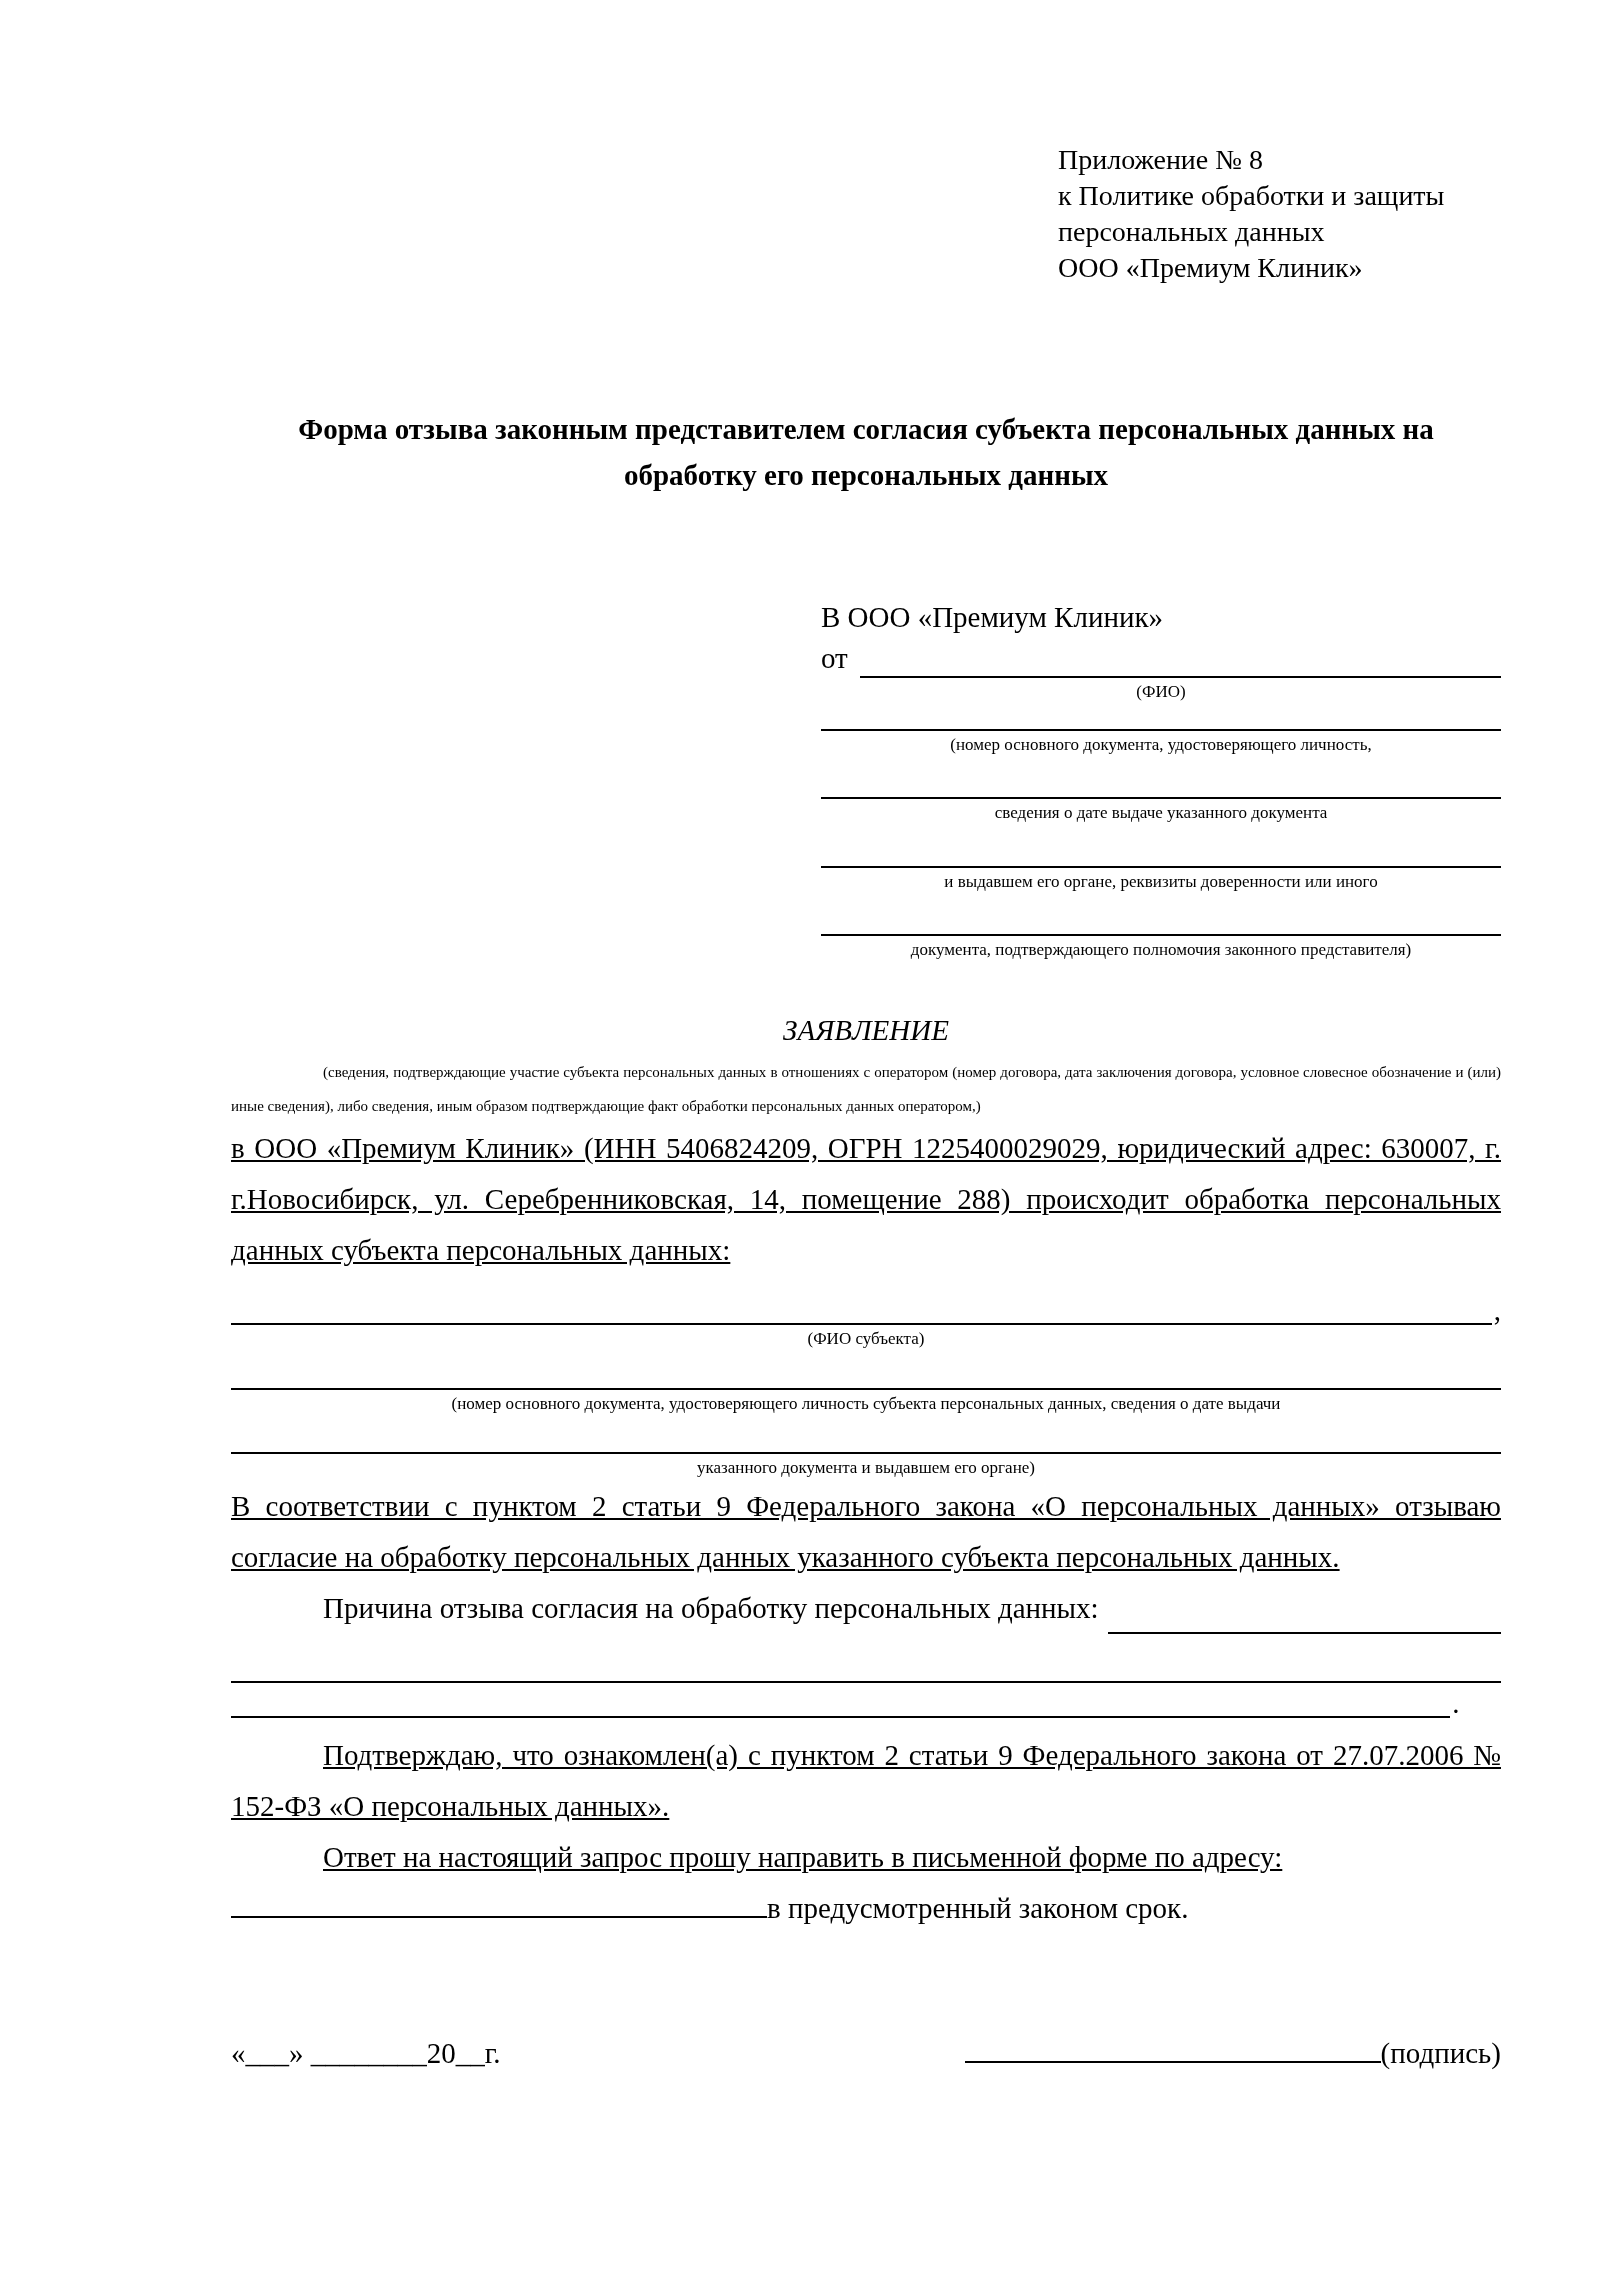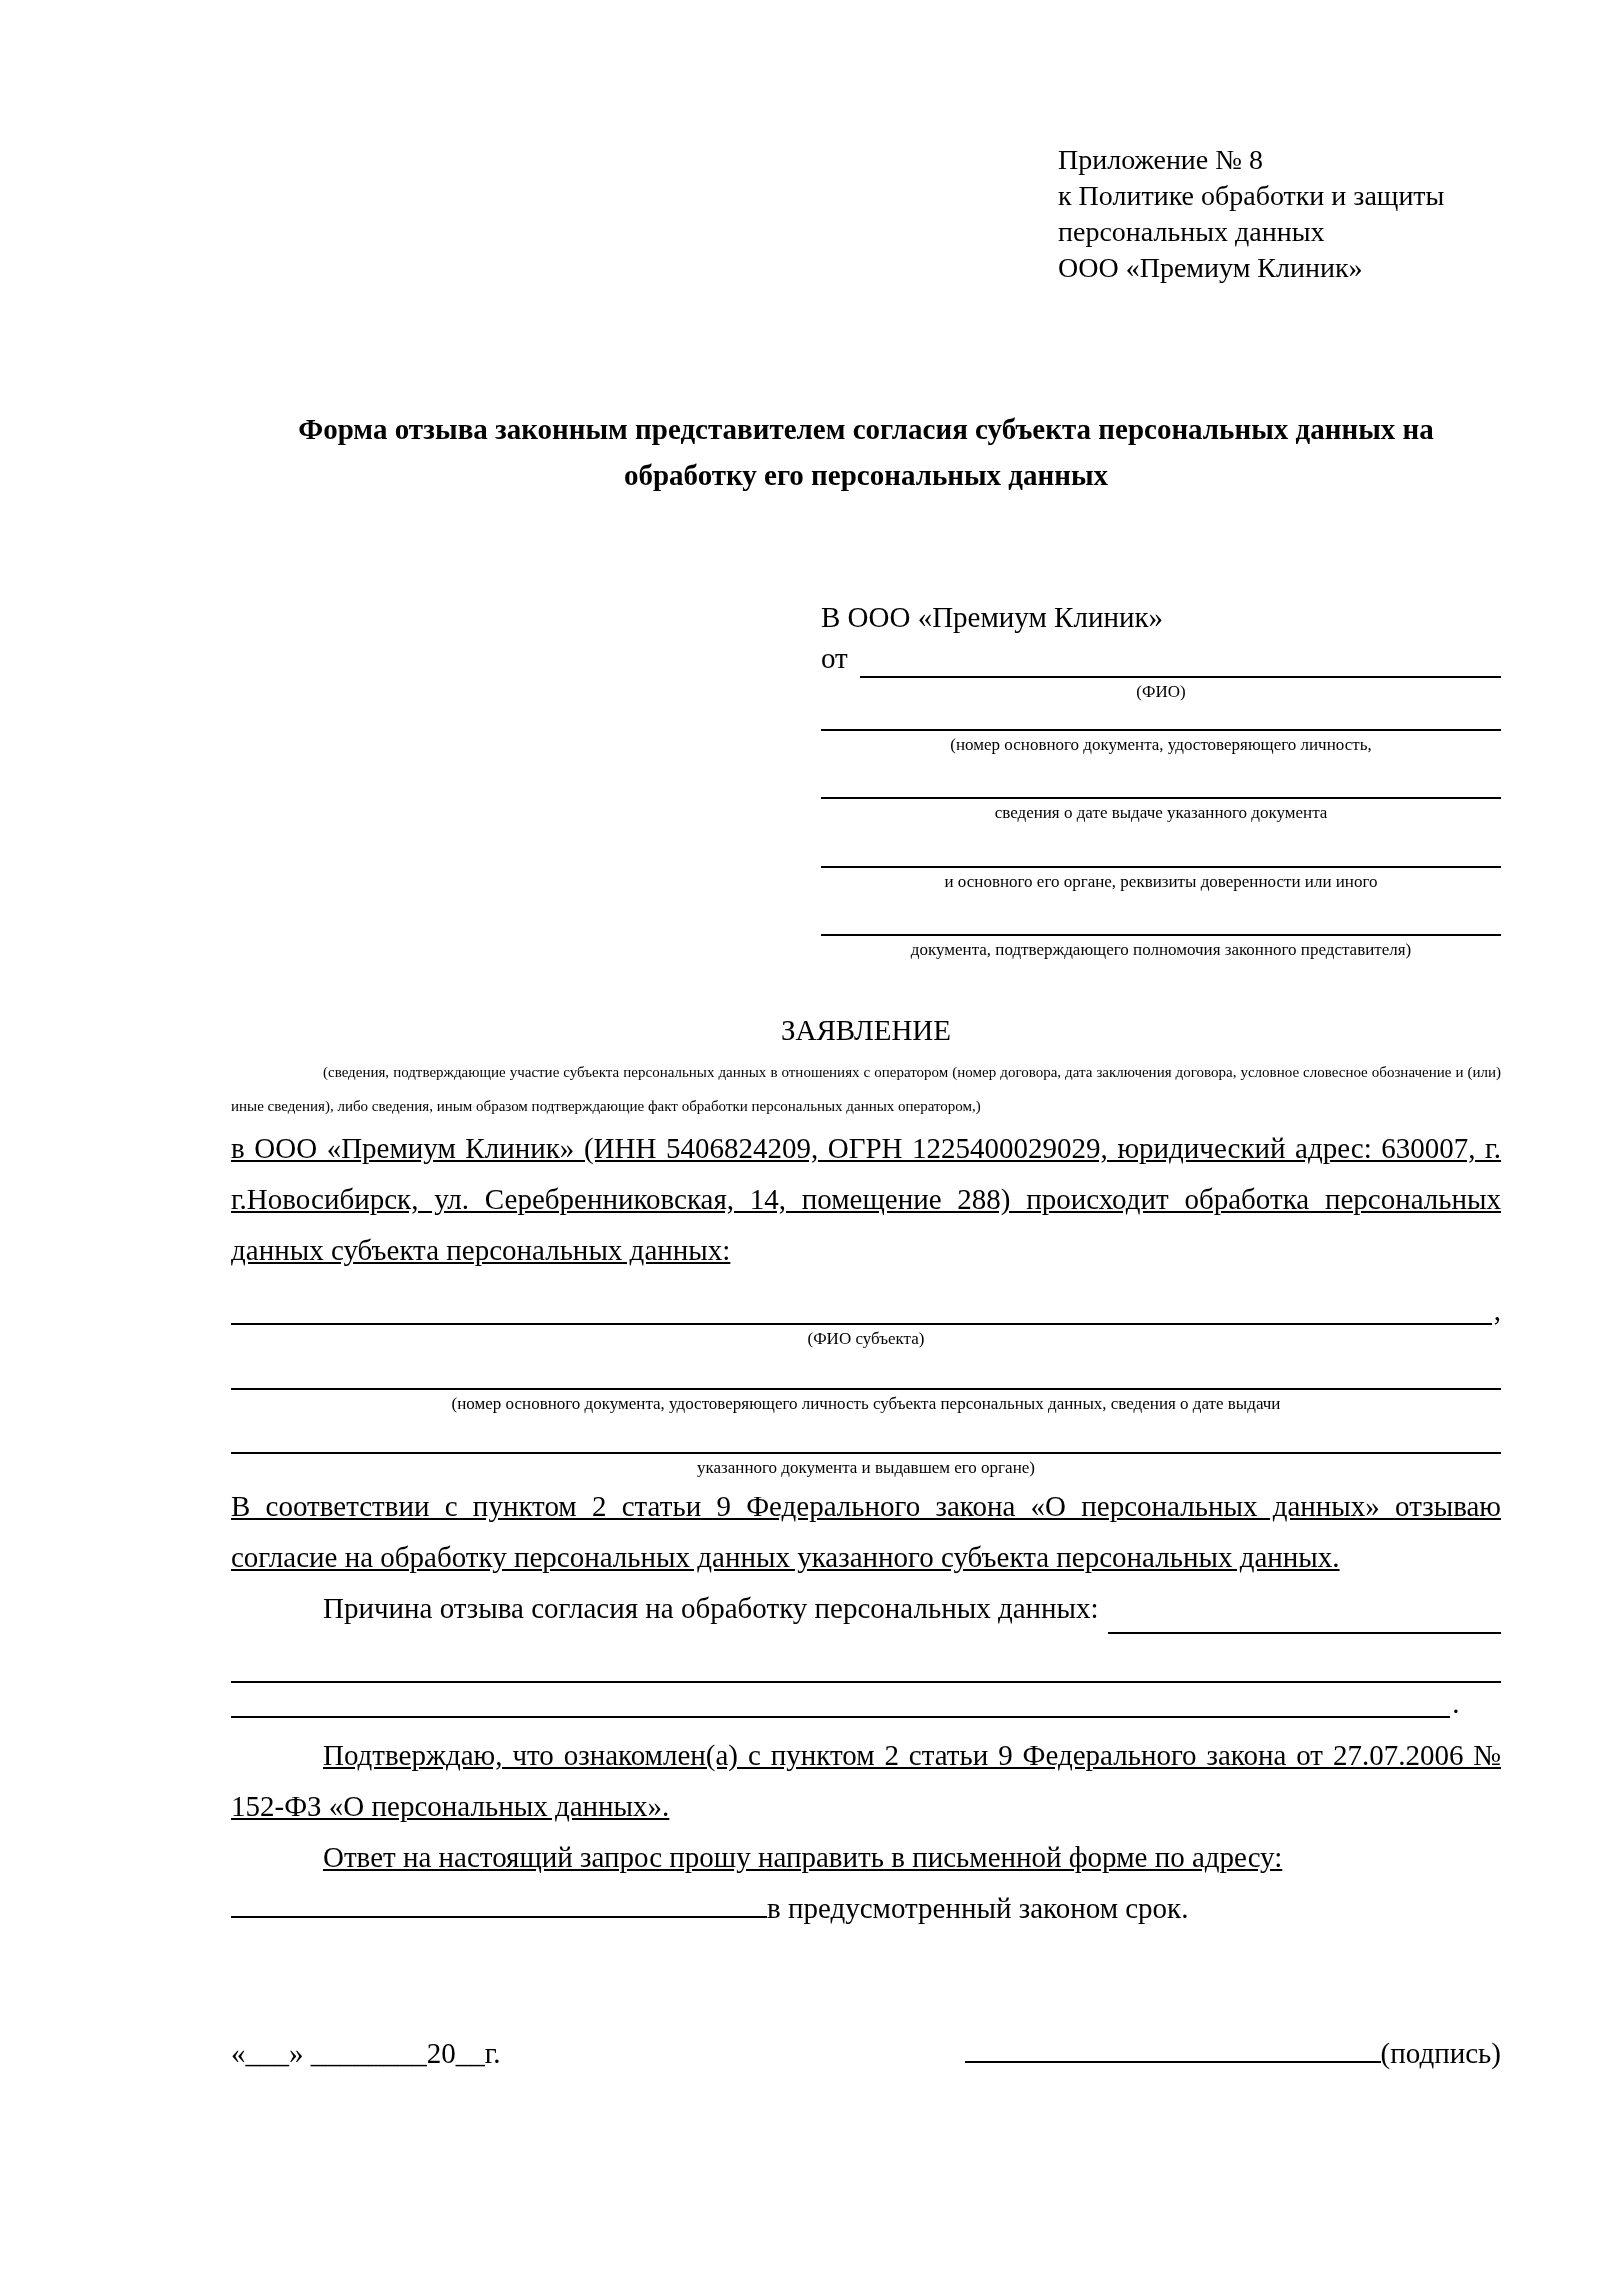--- a/index.html
+++ b/index.html
@@ -41,21 +41,21 @@
   .fill { flex: 1 1 auto; border-bottom: 2.9px solid #000; height: 33px; }
   .cap {
     font-size: 17px;
     line-height: 27.4px;
     text-align: center;
   }
   .addr-field { height: 39px; border-bottom: 2.9px solid #000; }
   .addr-field.first { height: 23.5px; }
   .from-label { padding-right: 11.8px; line-height: 39px; }
   
-  .zayav { margin-top: 45px; text-align: center; line-height: 43px; }
+  .zayav { margin-top: 45px; text-align: center; line-height: 43px; font-style: italic; }
   
   .intro-row { margin-top: 2px; }
   .intro-label { padding-left: 92px; padding-right: 9.8px; white-space: nowrap; line-height: 43px; }
   .small-note {
     font-size: 15px;
     line-height: 34px;
     text-align: justify;
     text-indent: 92px;
     margin-top: 3.9px;
   }
@@ -104,21 +104,21 @@
     </div>
     <div class="cap">(ФИО)</div>
 
     <div class="addr-field first"></div>
     <div class="cap">(номер основного документа, удостоверяющего личность,</div>
 
     <div class="addr-field"></div>
     <div class="cap">сведения о дате выдаче указанного документа</div>
 
     <div class="addr-field"></div>
-    <div class="cap">и основного его органе, реквизиты доверенности или иного</div>
+    <div class="cap">и выдавшем его органе, реквизиты доверенности или иного</div>
 
     <div class="addr-field"></div>
     <div class="cap">документа, подтверждающего полномочия законного представителя)</div>
   </div>
 
   <div class="zayav">ЗАЯВЛЕНИЕ</div>
 
   <div class="small-note">(сведения, подтверждающие участие субъекта персональных данных в отношениях с оператором (номер договора, дата заключения договора, условное словесное обозначение и (или) иные сведения), либо сведения, иным образом подтверждающие факт обработки персональных данных оператором,)</div>
 
   <div class="para">в ООО «Премиум Клиник» (ИНН 5406824209, ОГРН 1225400029029, юридический адрес: 630007, г. г.Новосибирск, ул. Серебренниковская, 14, помещение 288) происходит обработка персональных данных субъекта персональных данных:</div>

